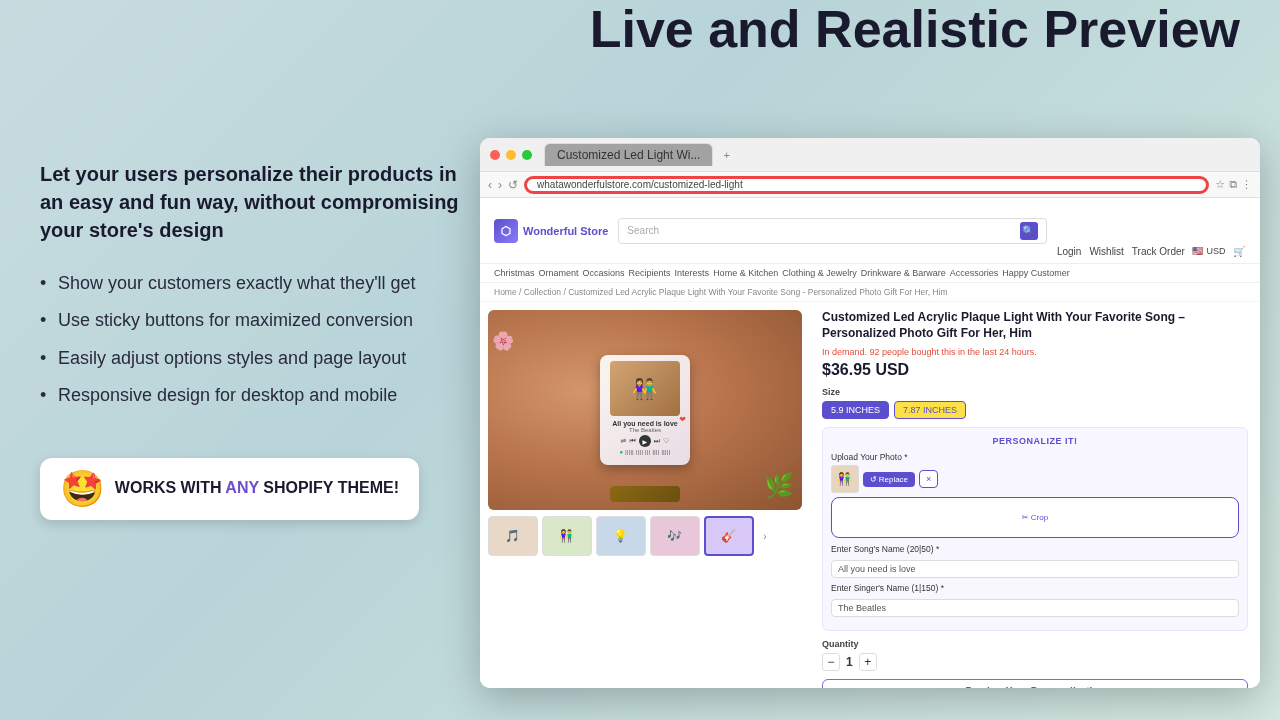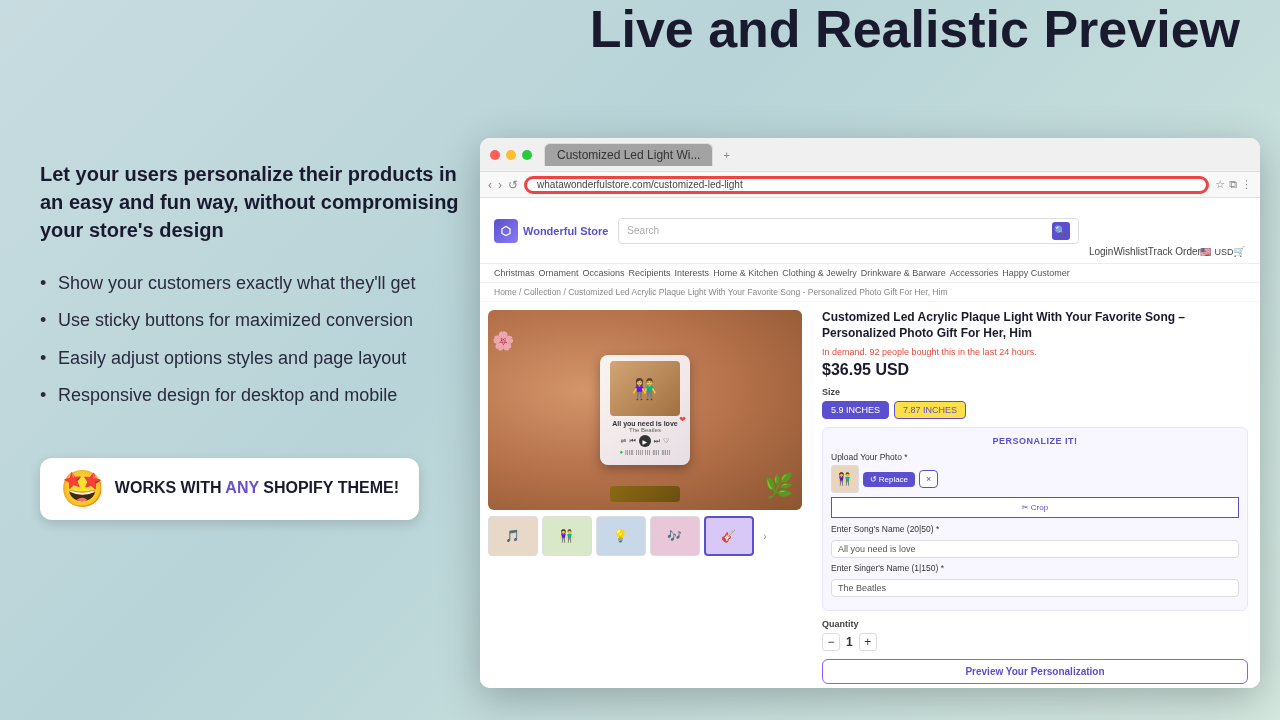--- a/index.html
+++ b/index.html
@@ -217,22 +217,22 @@
       align-items: center;
       justify-content: center;
       font-size: 10px;
       cursor: pointer;
     }
 
     .header-actions {
       font-size: 10px;
       color: #444;
       display: flex;
-      gap: 0;
-      align-items: flex-end;
+      gap: 8px;
+      align-items: flex-start;
       margin-top: 42px;
     }
 
     .store-nav {
       background: white;
       padding: 4px 14px;
       display: flex;
       gap: 4px;
       border-bottom: 1px solid #eee;
     }
@@ -570,22 +570,22 @@
       padding: 3px 6px;
       font-size: 9px;
       cursor: pointer;
     }
 
     .crop-btn {
       display: block;
       width: 100%;
       background: white;
       border: 1px solid #5b4fcf;
-      border-radius: 0;
-      padding: 5px;
+      border-radius: 8px;
+      padding: 15px;
       font-size: 8px;
       color: #5b4fcf;
       cursor: pointer;
       margin-top: 4px;
       text-align: center;
     }
 
     .input-field {
       width: 100%;
       border: 1px solid #ddd;

